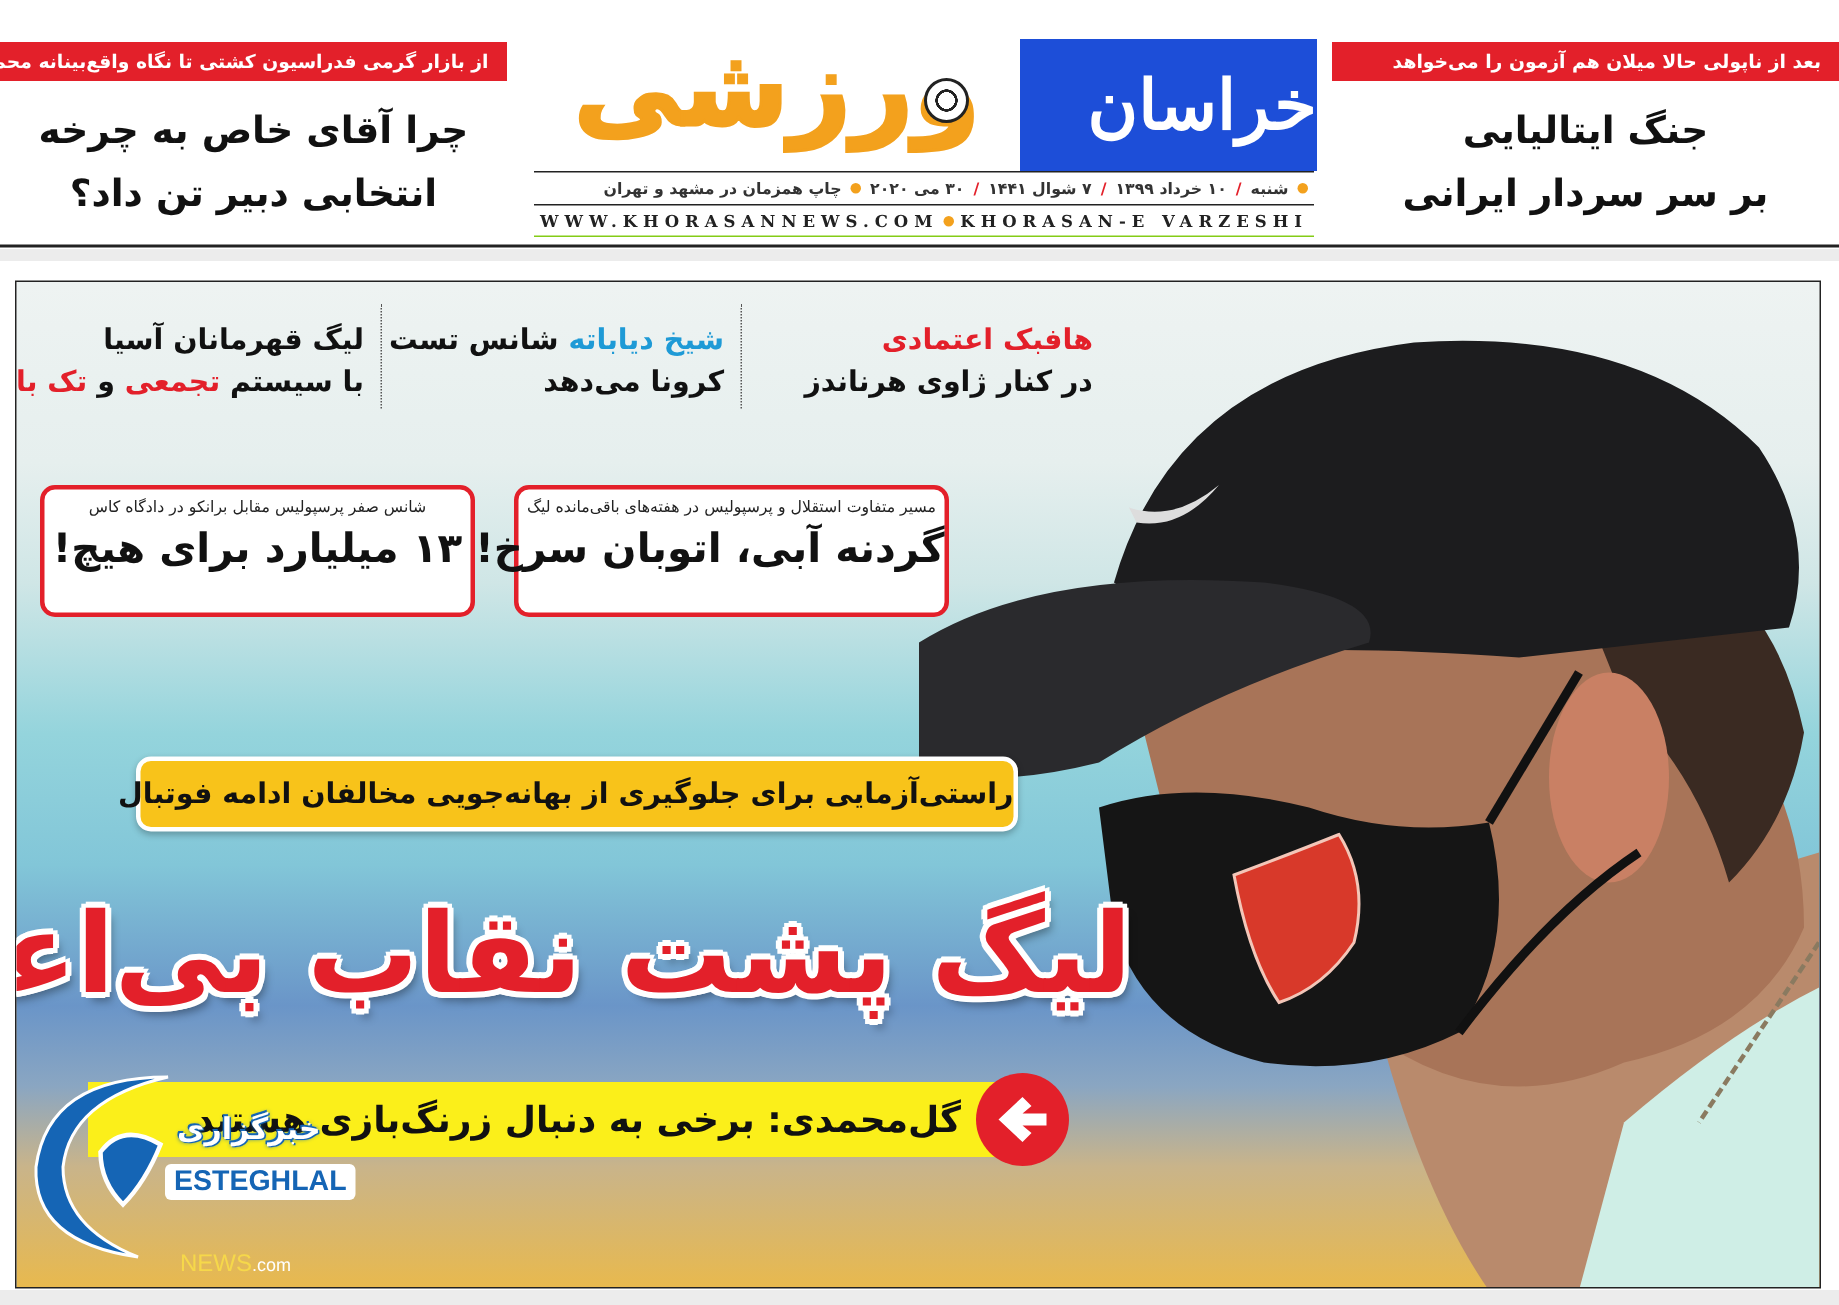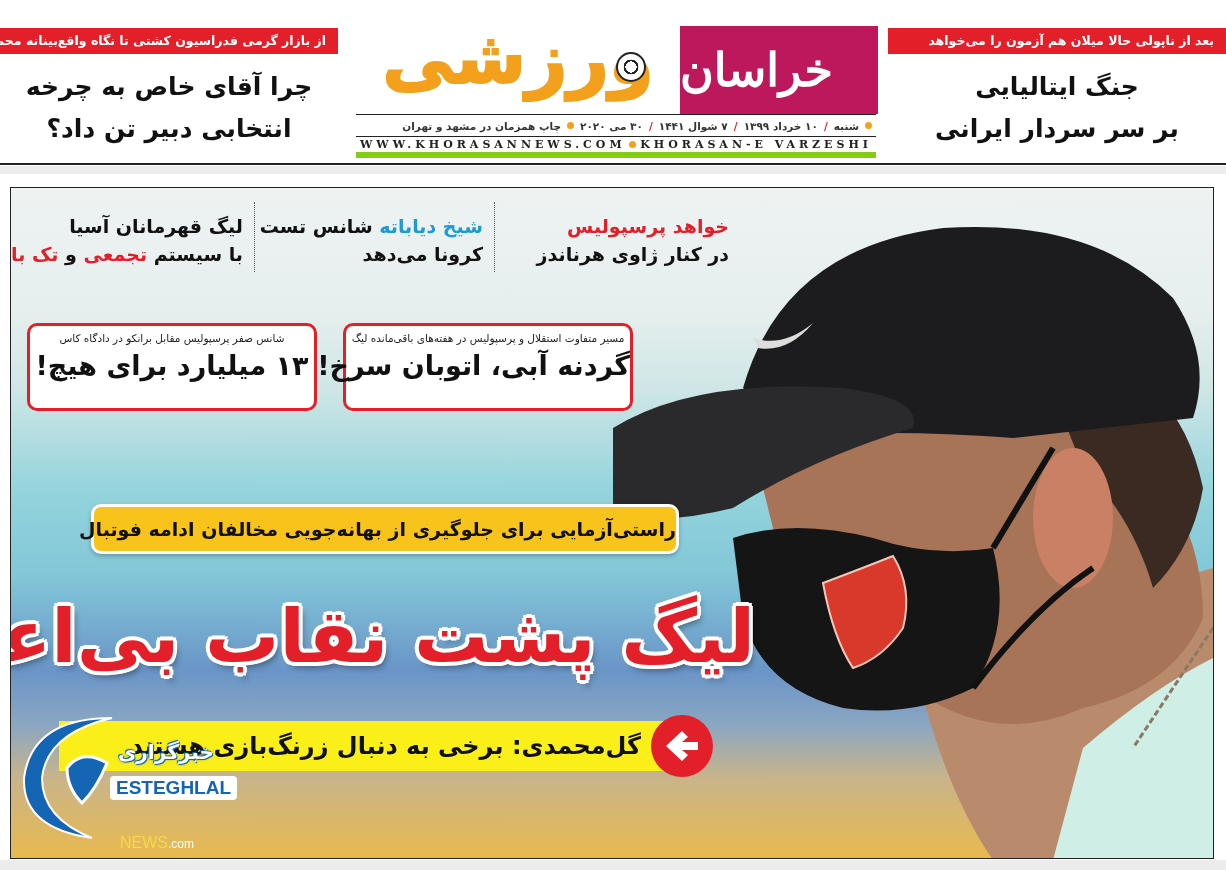--- a/index.html
+++ b/index.html
@@ -14,22 +14,22 @@
     background: #e3202a; color: #fff; font-weight: bold; font-size: 12.5px;
     height: 26px; line-height: 26px; padding: 0 12px; white-space: nowrap; overflow: hidden;
   }
   .side-headline {
     text-align: center; font-weight: bold; font-size: 25px; line-height: 42px;
     color: #111; margin-top: 12px; letter-spacing: -0.5px;
   }
 
   .logo-block { position: absolute; left: 354px; top: 0; width: 524px; height: 158px; }
   .logo-red {
-    position: absolute; right: 0; top: 26px; width: 198px; height: 88px; background: #be185d;
-    display: flex; align-items: center; justify-content: flex-end;
+    position: absolute; right: 0; top: 26px; width: 198px; height: 88px; background: #1d4ed8;
+    display: flex; align-items: center; justify-content: flex-start;
   }
   .logo-red span { color: #fff; font-family: "DejaVu Serif", serif; font-size: 46px; font-weight: bold; }
   .logo-orange {
     position: absolute; left: 4px; top: 0; width: 320px; height: 116px;
     display: flex; align-items: center; justify-content: center;
   }
   .logo-orange span {
     color: #f3a11d; font-size: 72px; font-weight: bold; letter-spacing: 2px;
     -webkit-text-stroke: 2px #f3a11d;
   }
@@ -40,21 +40,21 @@
   }
   .date-line {
     position: absolute; left: 2px; right: 2px; top: 114px; height: 22px;
     border-top: 1.5px solid #222; font-size: 10.5px; font-weight: bold; color: #333;
     display: flex; align-items: center; gap: 6px; padding-right: 4px; white-space: nowrap;
   }
   .dot { width: 7px; height: 7px; border-radius: 50%; background: #f3a11d; display: inline-block; }
   .slash { color: #e3202a; font-weight: bold; }
   .site-line {
     position: absolute; left: 2px; right: 2px; top: 136px; height: 22px;
-    border-top: 1px solid #222; border-bottom: 6px solid #84cc16;
+    border-top: 1px solid #222; border-bottom: 1px solid #84cc16;
     direction: ltr; display: flex; align-items: center; justify-content: space-between;
     font-family: "DejaVu Serif", serif; font-weight: bold; font-size: 11px; letter-spacing: 4px; color: #222; padding: 0 4px;
   }
   .masthead-rule { position: absolute; left: 0; right: 0; top: 163px; height: 1.5px; background: #222; }
   .grey-band { position: absolute; left: 0; right: 0; top: 166px; height: 8px; background: #ececec; }
 
   
   .photo-frame {
     position: absolute; left: 10px; top: 187px; width: 1204px; height: 672px;
     border: 1px solid #222; overflow: hidden;
@@ -197,21 +197,21 @@
 
     <path d="M380 360 L440 260" stroke="#111" stroke-width="6"></path>
     <path d="M360 500 Q420 420 480 380" stroke="#111" stroke-width="6" fill="none"></path>
 
     <path d="M210 395 Q250 380 280 368 Q300 400 290 440 Q270 470 240 480 Q220 450 210 395 Z" fill="#d8392a" stroke="#f3c6b8" stroke-width="2"></path>
 
     <path d="M600 440 Q560 500 520 560" stroke="#8a7a60" stroke-width="3" fill="none" stroke-dasharray="6 3"></path>
   </svg>
 
   <div class="teaser" style="right:484px; width:240px;">
-    <span class="l1 red-t">خواهد پرسپولیس</span>
+    <span class="l1 red-t">هافبک اعتمادی</span>
     <span class="l2">در کنار ژاوی هرناندز</span>
   </div>
   <div class="vsep" style="right:718px;"></div>
   <div class="teaser" style="right:730px; width:230px;">
     <span class="l1"><span class="blue-t">شیخ دیاباته</span><span> شانس تست</span></span>
     <span class="l2">کرونا می‌دهد</span>
   </div>
   <div class="vsep" style="right:958px;"></div>
   <div class="teaser" style="right:970px; width:220px;">
     <span class="l1">لیگ قهرمانان آسیا</span>

